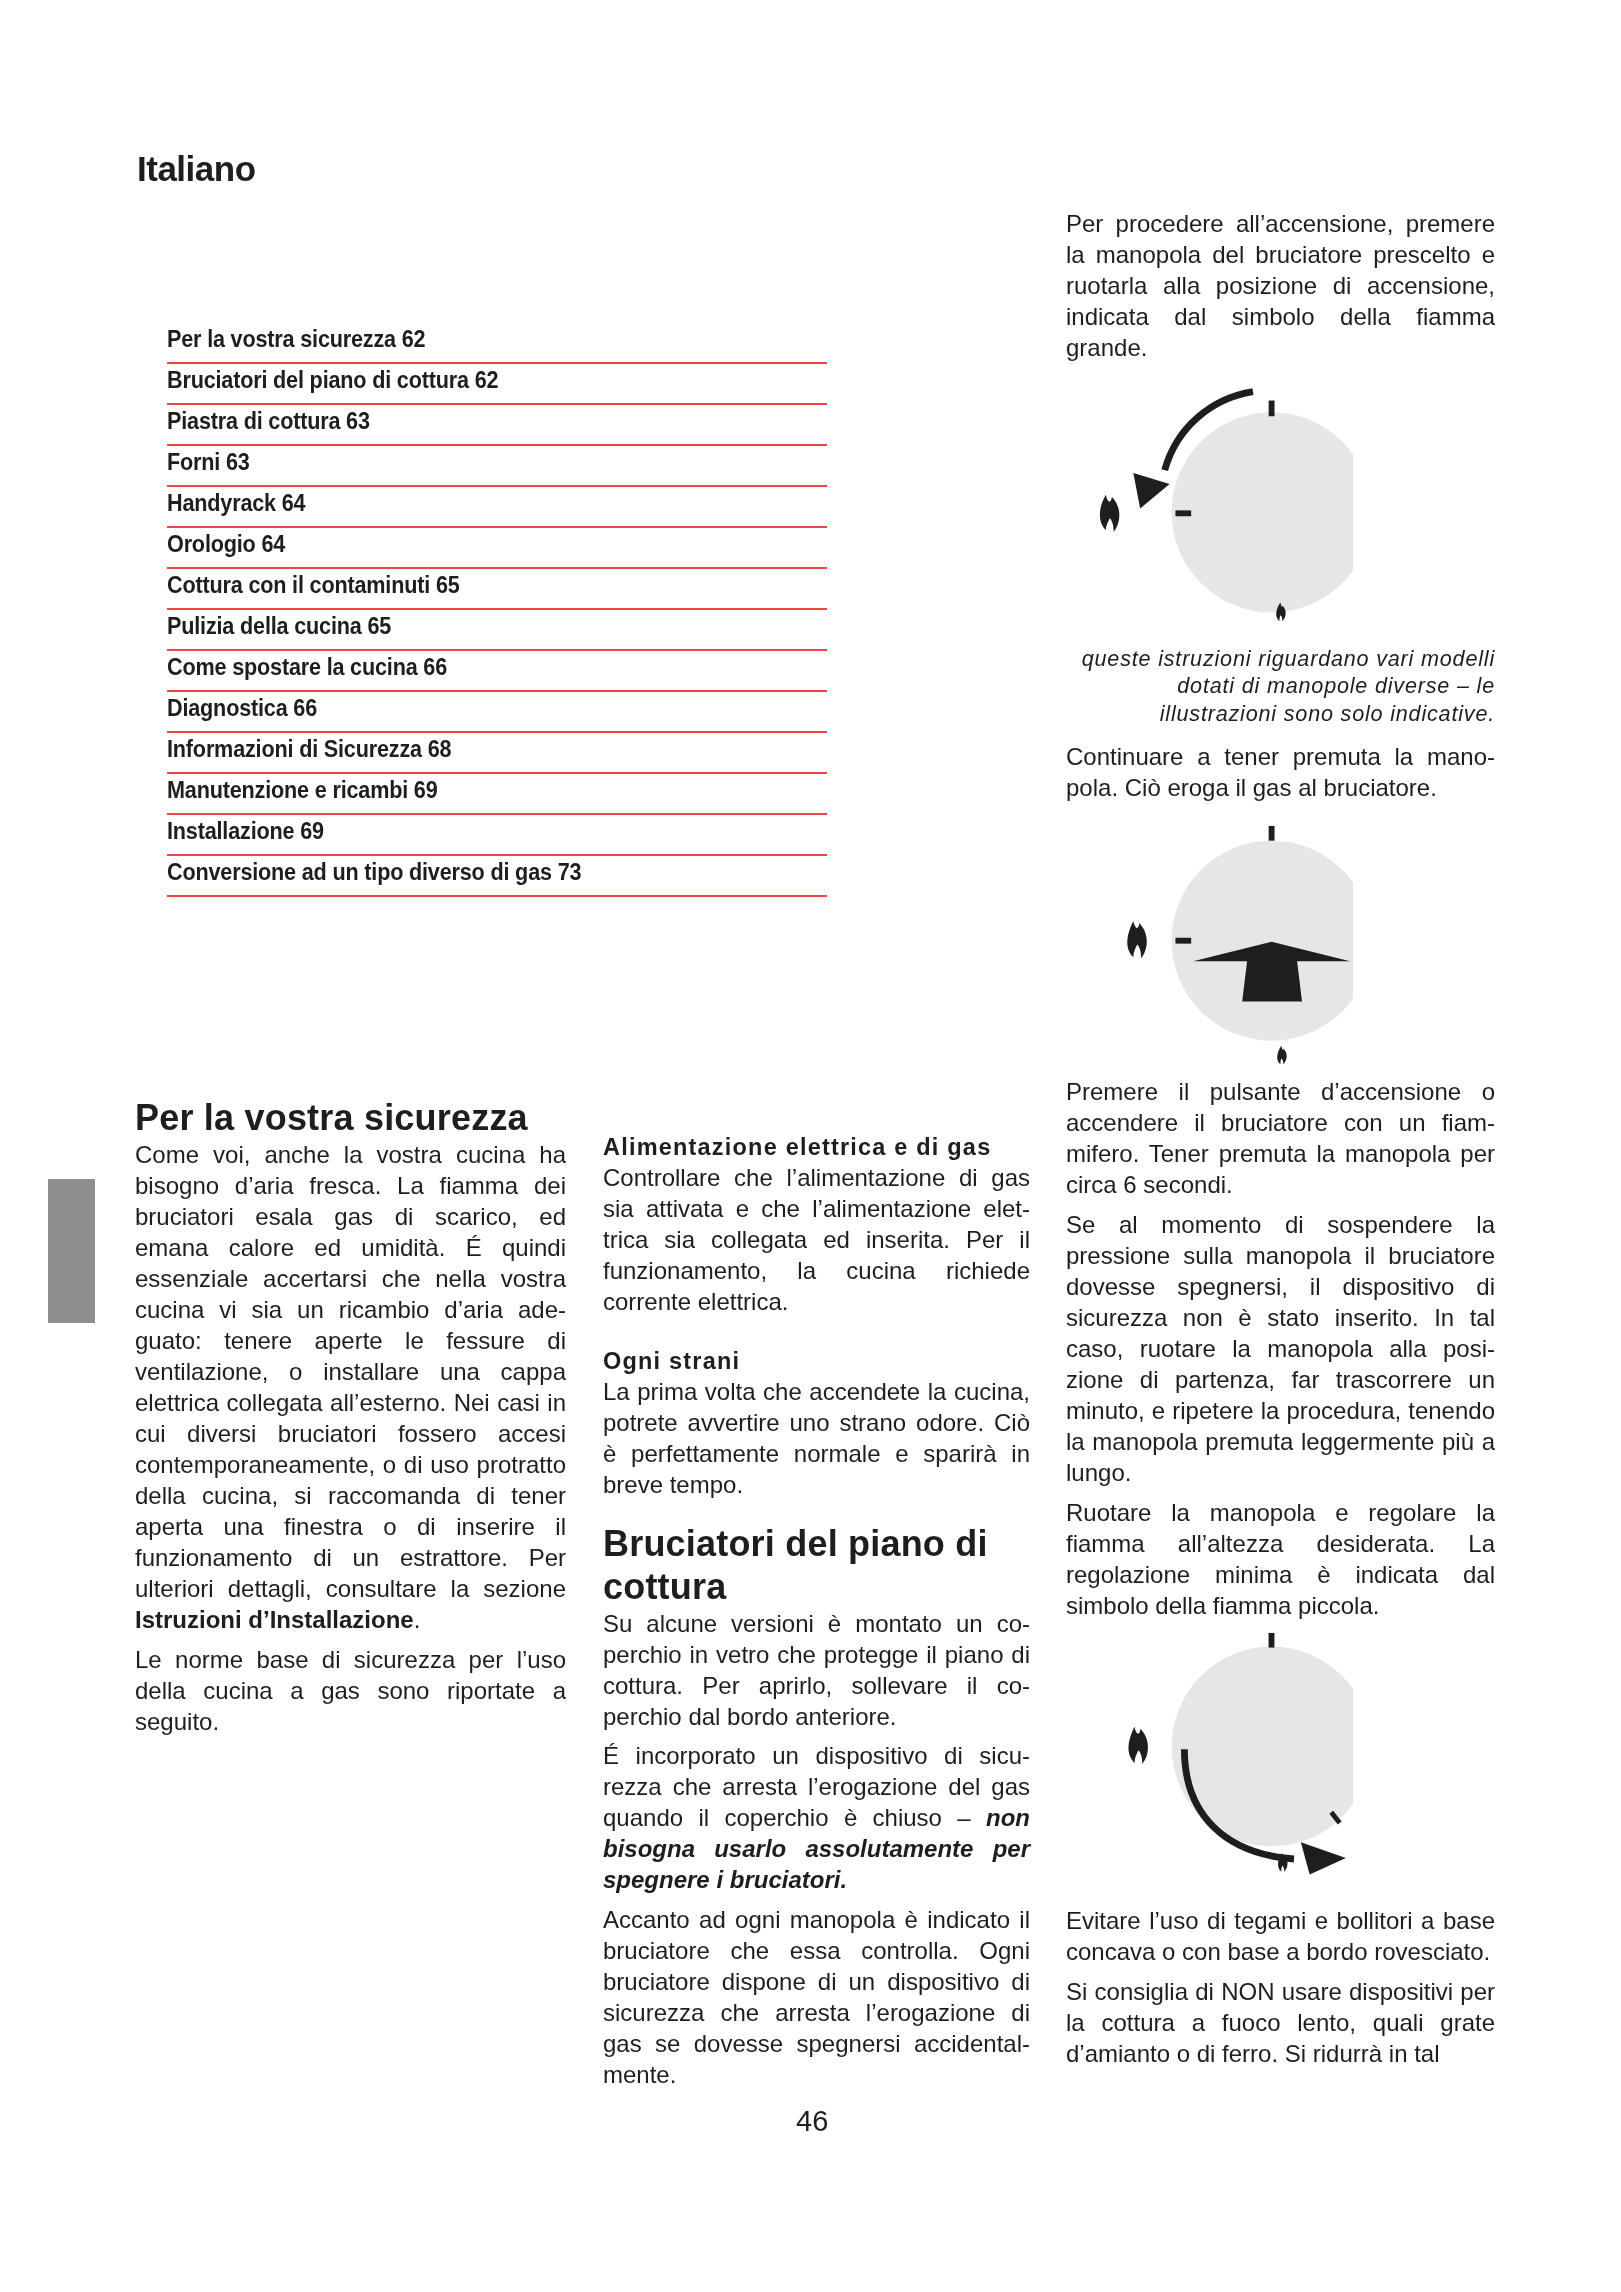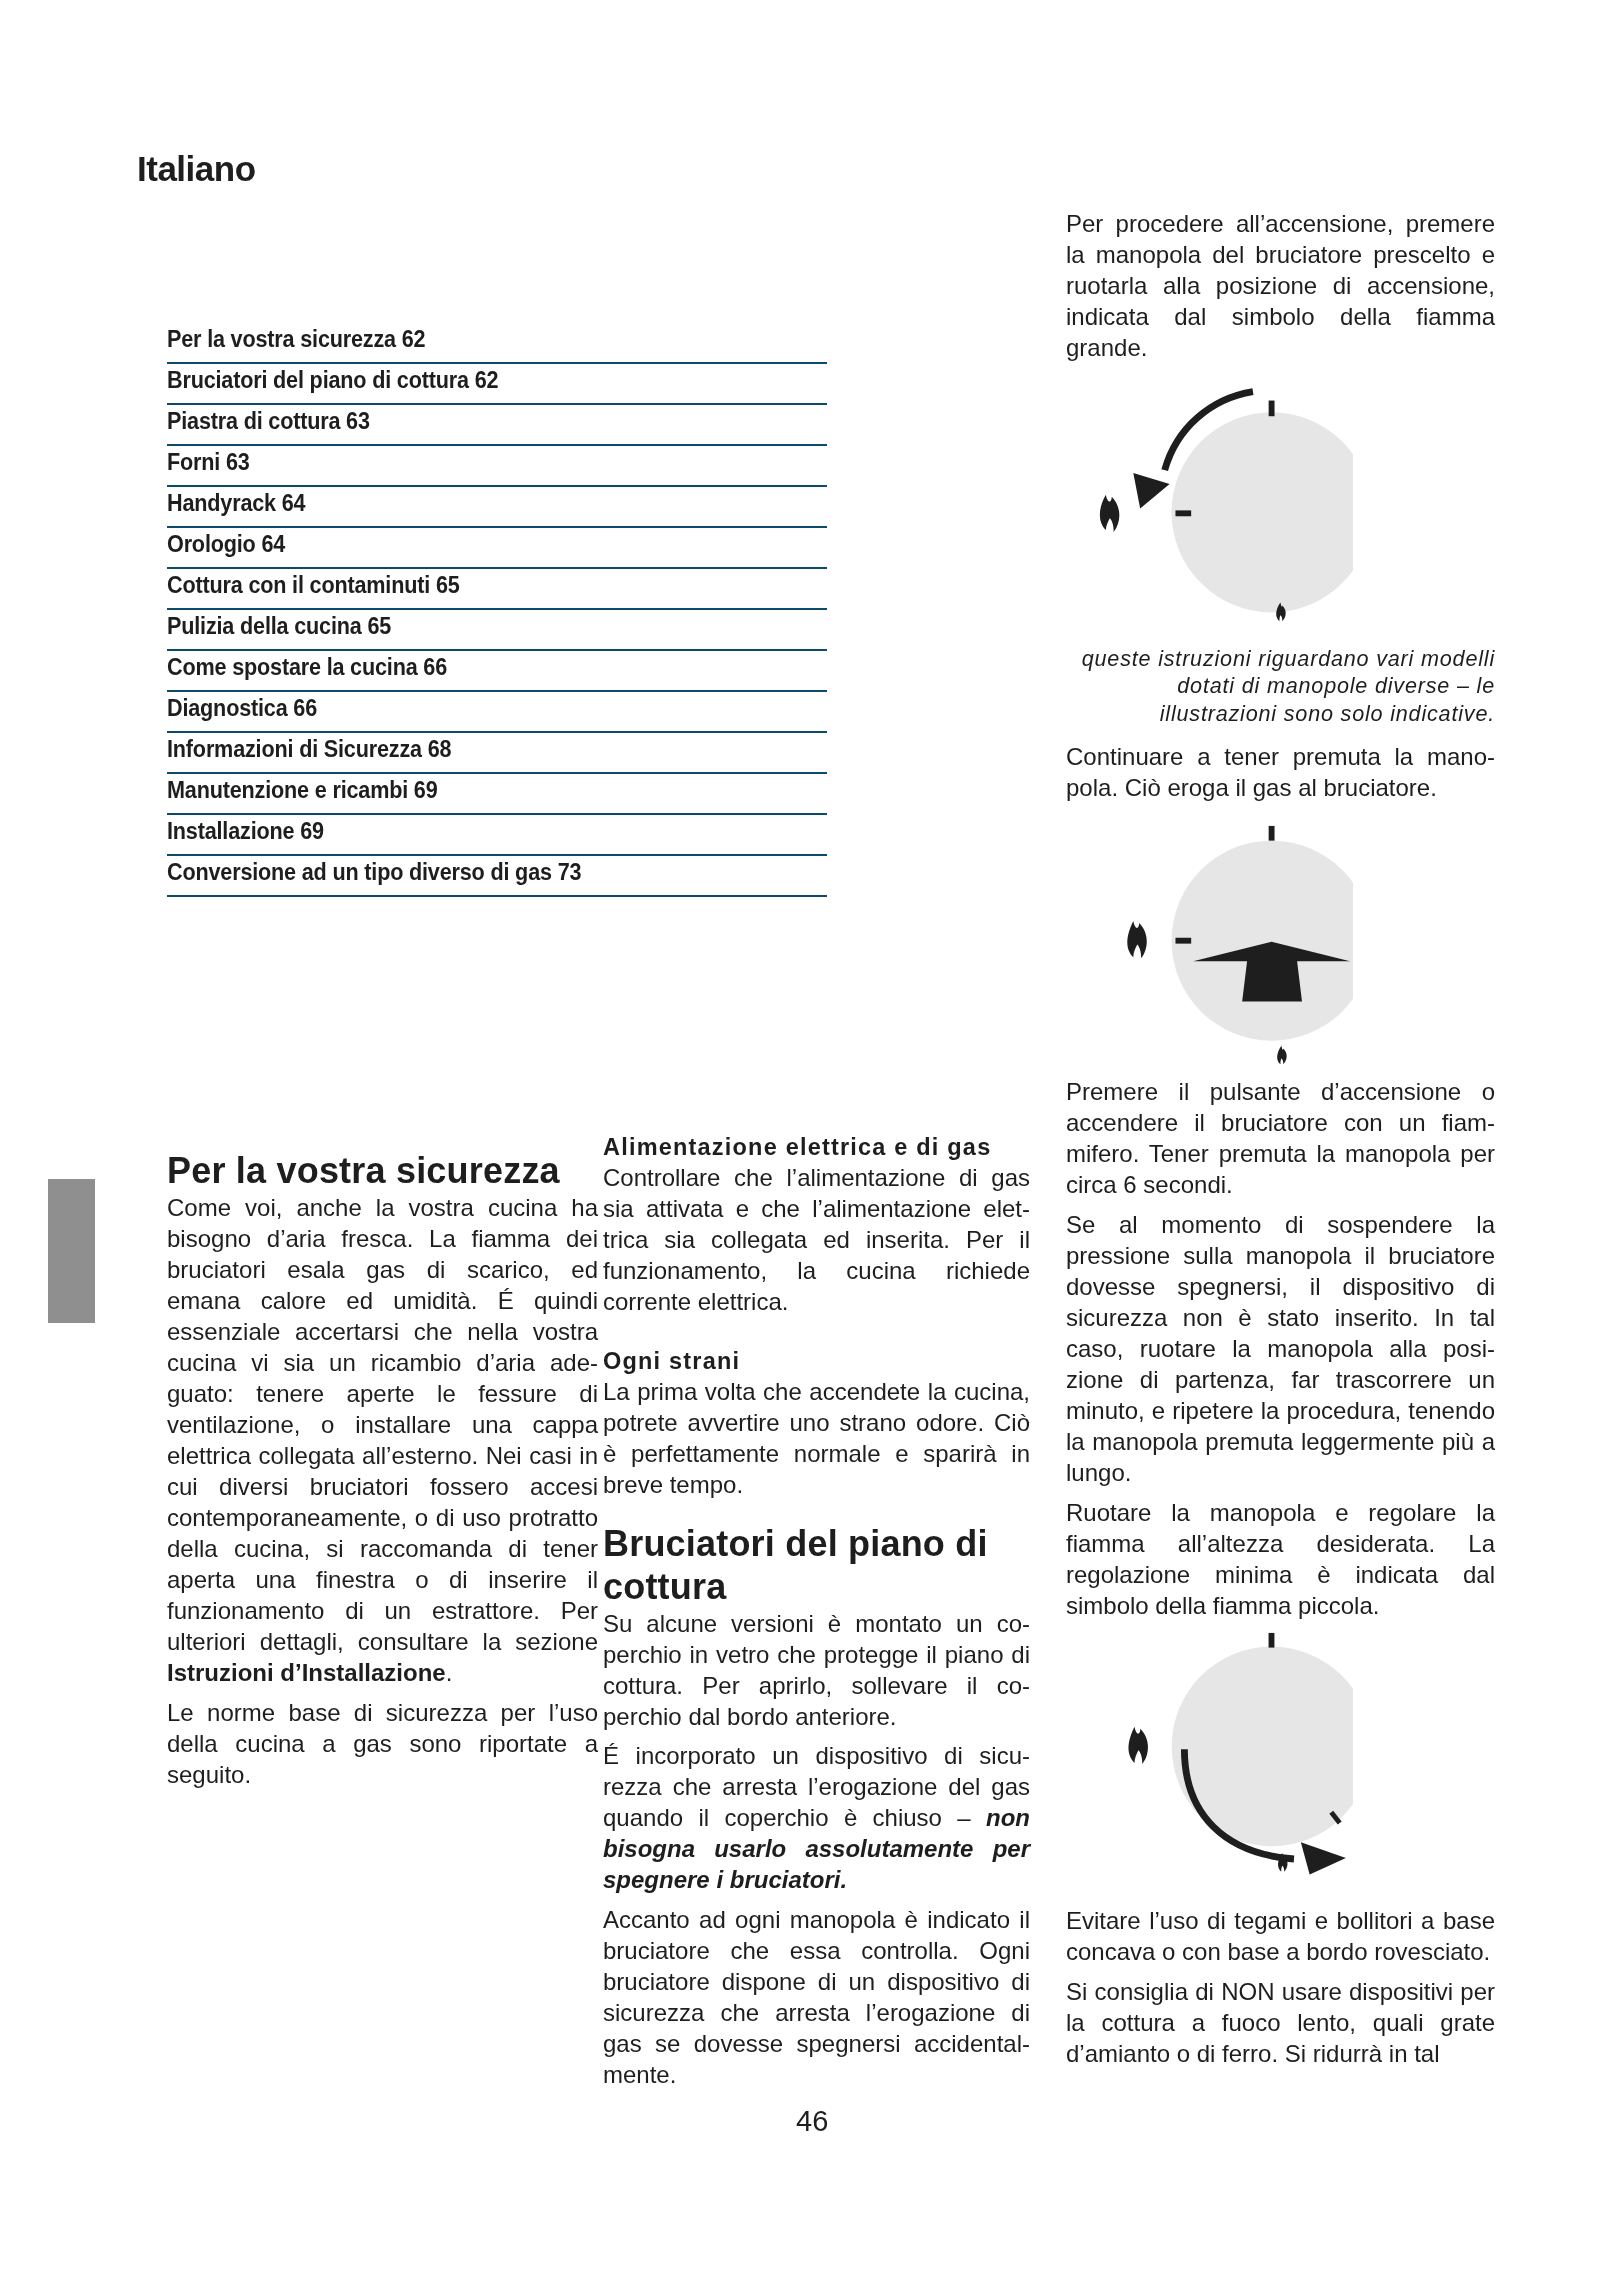--- a/index.html
+++ b/index.html
@@ -2,34 +2,34 @@
 <html><head>
 <meta charset="utf-8">
 <style>
   html, body { margin:0; padding:0; background:#ffffff; }
   body { width:1621px; height:2293px; position:relative; overflow:hidden; color:#1e1e1e;
          font-family:"Liberation Sans", "DejaVu Sans", sans-serif; }
   .abs { position:absolute; }
   .lang-title { left:137px; top:149px; font-size:35px; font-weight:bold; letter-spacing:-0.5px; }
 
   .toc { left:167px; top:323px; width:660px; }
-  .toc-row { height:39px; border-bottom:2px solid #0c4a6e; box-sizing:content-box;
+  .toc-row { height:39px; border-bottom:2px solid #ef4444; box-sizing:content-box;
              font-size:23.5px; font-weight:bold; line-height:33px; white-space:nowrap;
              transform-origin:left; letter-spacing:-0.2px; }
   .toc-row span { display:inline-block; transform:scaleX(0.92); transform-origin:left; }
 
   .col { font-size:24px; line-height:31px; text-align:justify; hyphens:manual; }
   .col p { margin:0 0 8.8px 0; }
   .col .h2 { font-size:36px; font-weight:bold; line-height:43px; margin:0 0 0 0; letter-spacing:0.2px; text-align:left; }
   .col .h3 { font-size:23.5px; font-weight:bold; line-height:29px; letter-spacing:1.2px; margin:0; text-align:left; white-space:nowrap; }
   .col .bold { font-weight:bold; }
   .col .bi { font-weight:bold; font-style:italic; }
   .col .ital { font-style:italic; font-size:21.6px; line-height:27.4px; letter-spacing:0.8px; text-align:right; }
 
-  .col-left { left:135px; top:1149px; width:431px;margin-left:32px; }
+  .col-left { left:135px; top:1096px; width:431px; }
   .col-mid { left:603px; top:1133px; width:427px; }
 
   .gray-tab { left:48px; top:1179px; width:47px; height:144px; background:#8f8f8f; }
   .page-num { left:796px; top:2105px; font-size:29px; }
 
   .knob { position:absolute; width:255px; height:255px; }
 </style>
 </head>
 <body>
 

